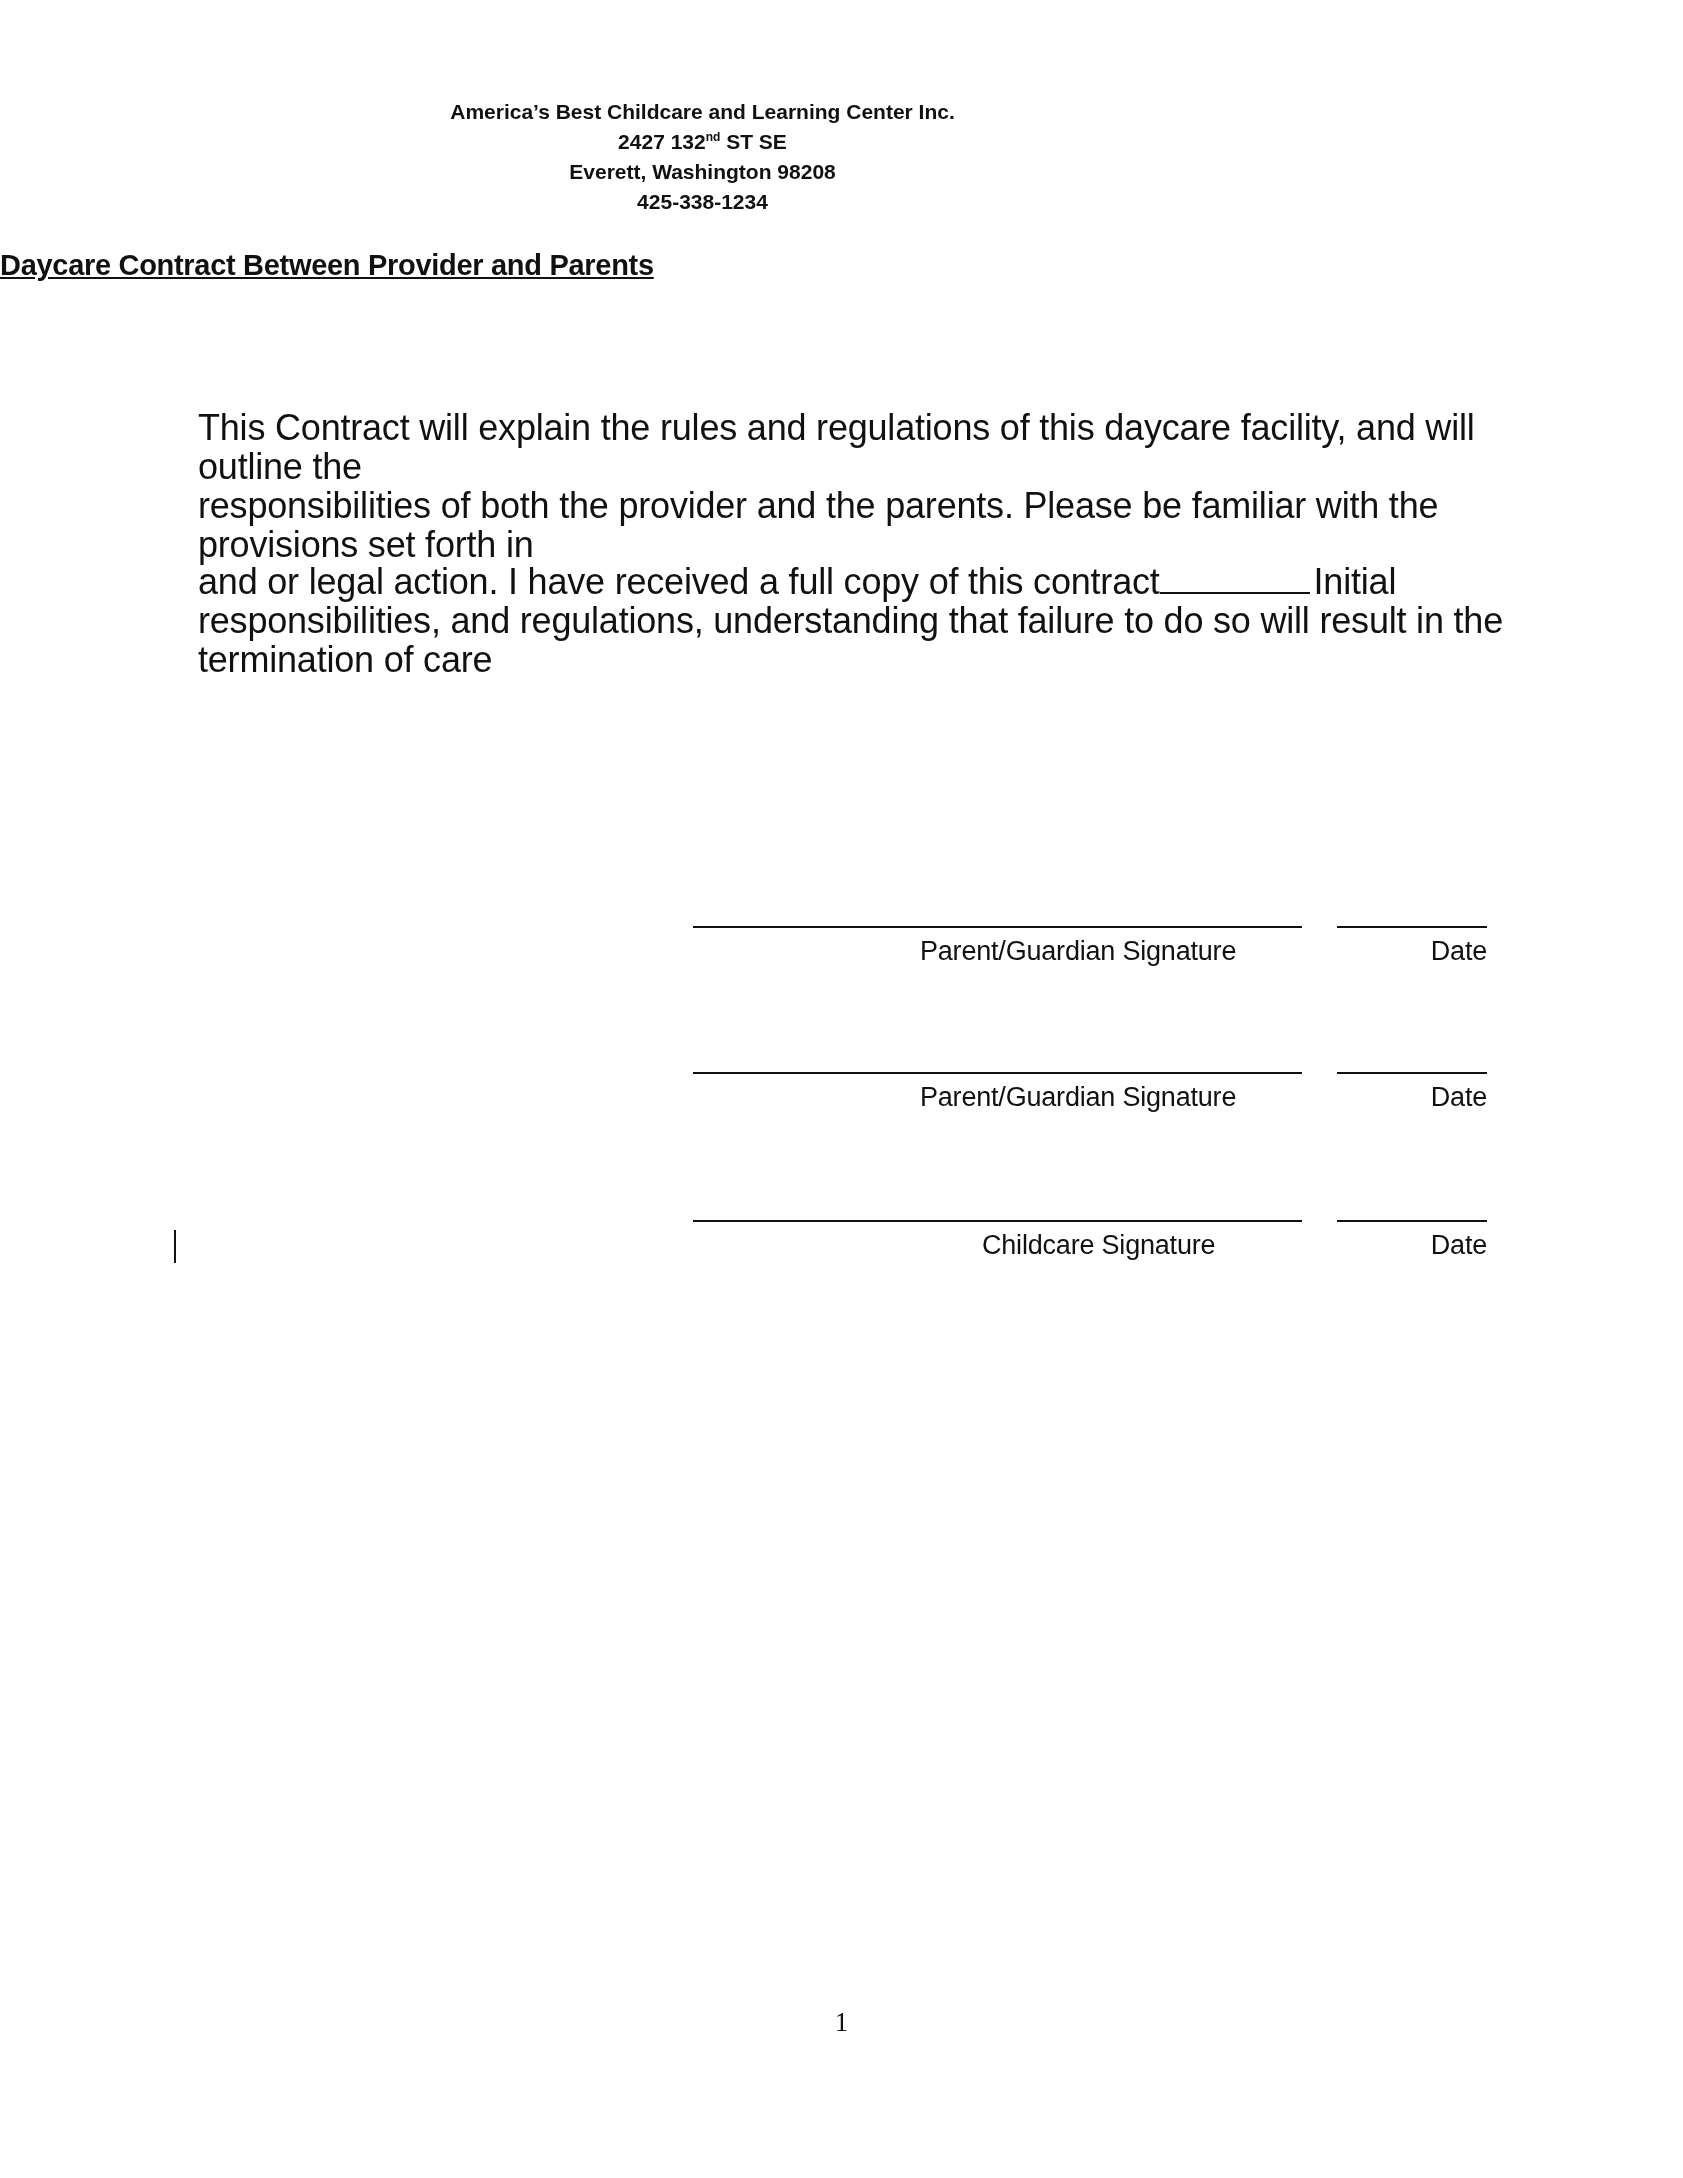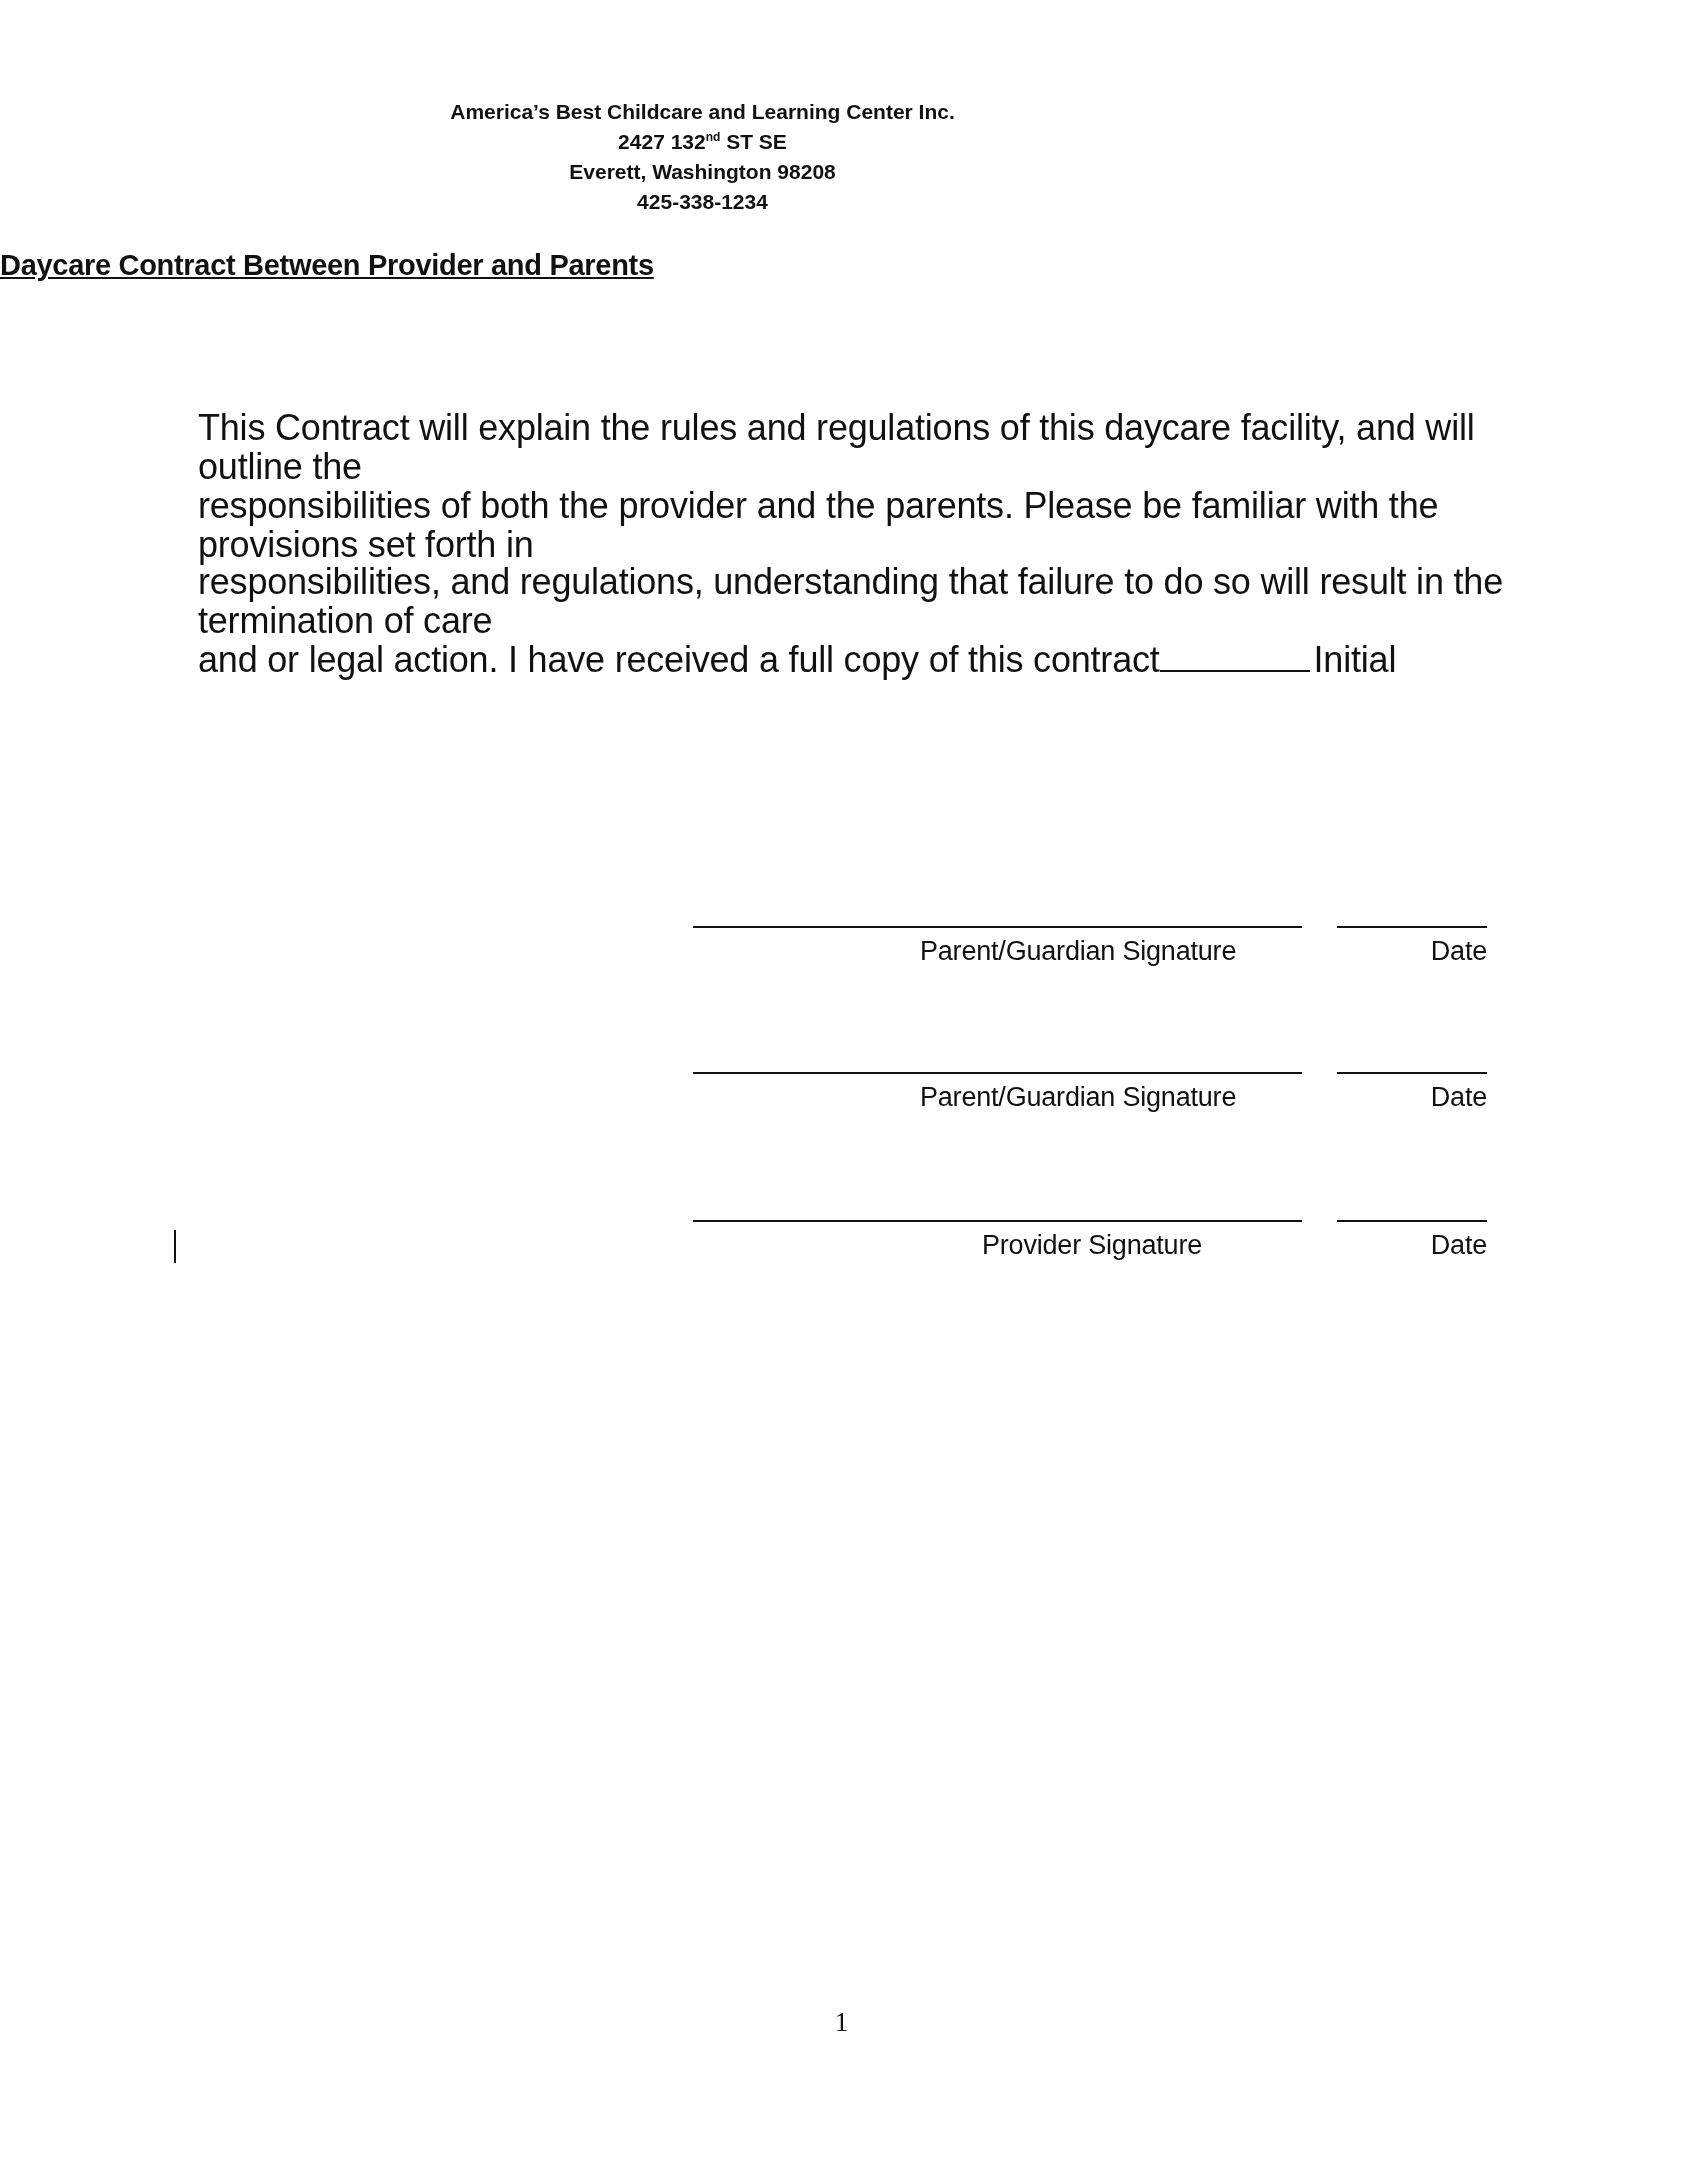--- a/index.html
+++ b/index.html
@@ -40,41 +40,41 @@
 </div>
 
 <div class="title">Daycare Contract Between Provider and Parents</div>
 
 <div class="para p1">
   <div>This Contract will explain the rules and regulations of this daycare facility, and will outline the</div>
   <div>responsibilities of both the provider and the parents. Please be familiar with the provisions set forth in</div>
 </div>
 
 <div class="para p2">
+  <div><span>and or legal action. I have received a full copy of this contract</span><span class="blank"></span><span>Initial</span></div>
   <div>responsibilities, and regulations, understanding that failure to do so will result in the termination of care</div>
-  <div><span>and or legal action. I have received a full copy of this contract</span><span class="blank"></span><span>Initial</span></div>
 </div>
 
 <div class="sig-row r1">
   <div class="sig-line"></div>
   <div class="date-line"></div>
   <div class="sig-label parent">Parent/Guardian Signature</div>
   <div class="date-label">Date</div>
 </div>
 
 <div class="sig-row r2">
   <div class="sig-line"></div>
   <div class="date-line"></div>
   <div class="sig-label parent">Parent/Guardian Signature</div>
   <div class="date-label">Date</div>
 </div>
 
 <div class="sig-row r3">
   <div class="sig-line"></div>
   <div class="date-line"></div>
-  <div class="sig-label provider">Provider Signature</div>
+  <div class="sig-label provider">Childcare Signature</div>
   <div class="date-label">Date</div>
 </div>
 
 <div class="cursor"></div>
 
 <div class="pagenum">1</div>
 
 
 </body></html>

